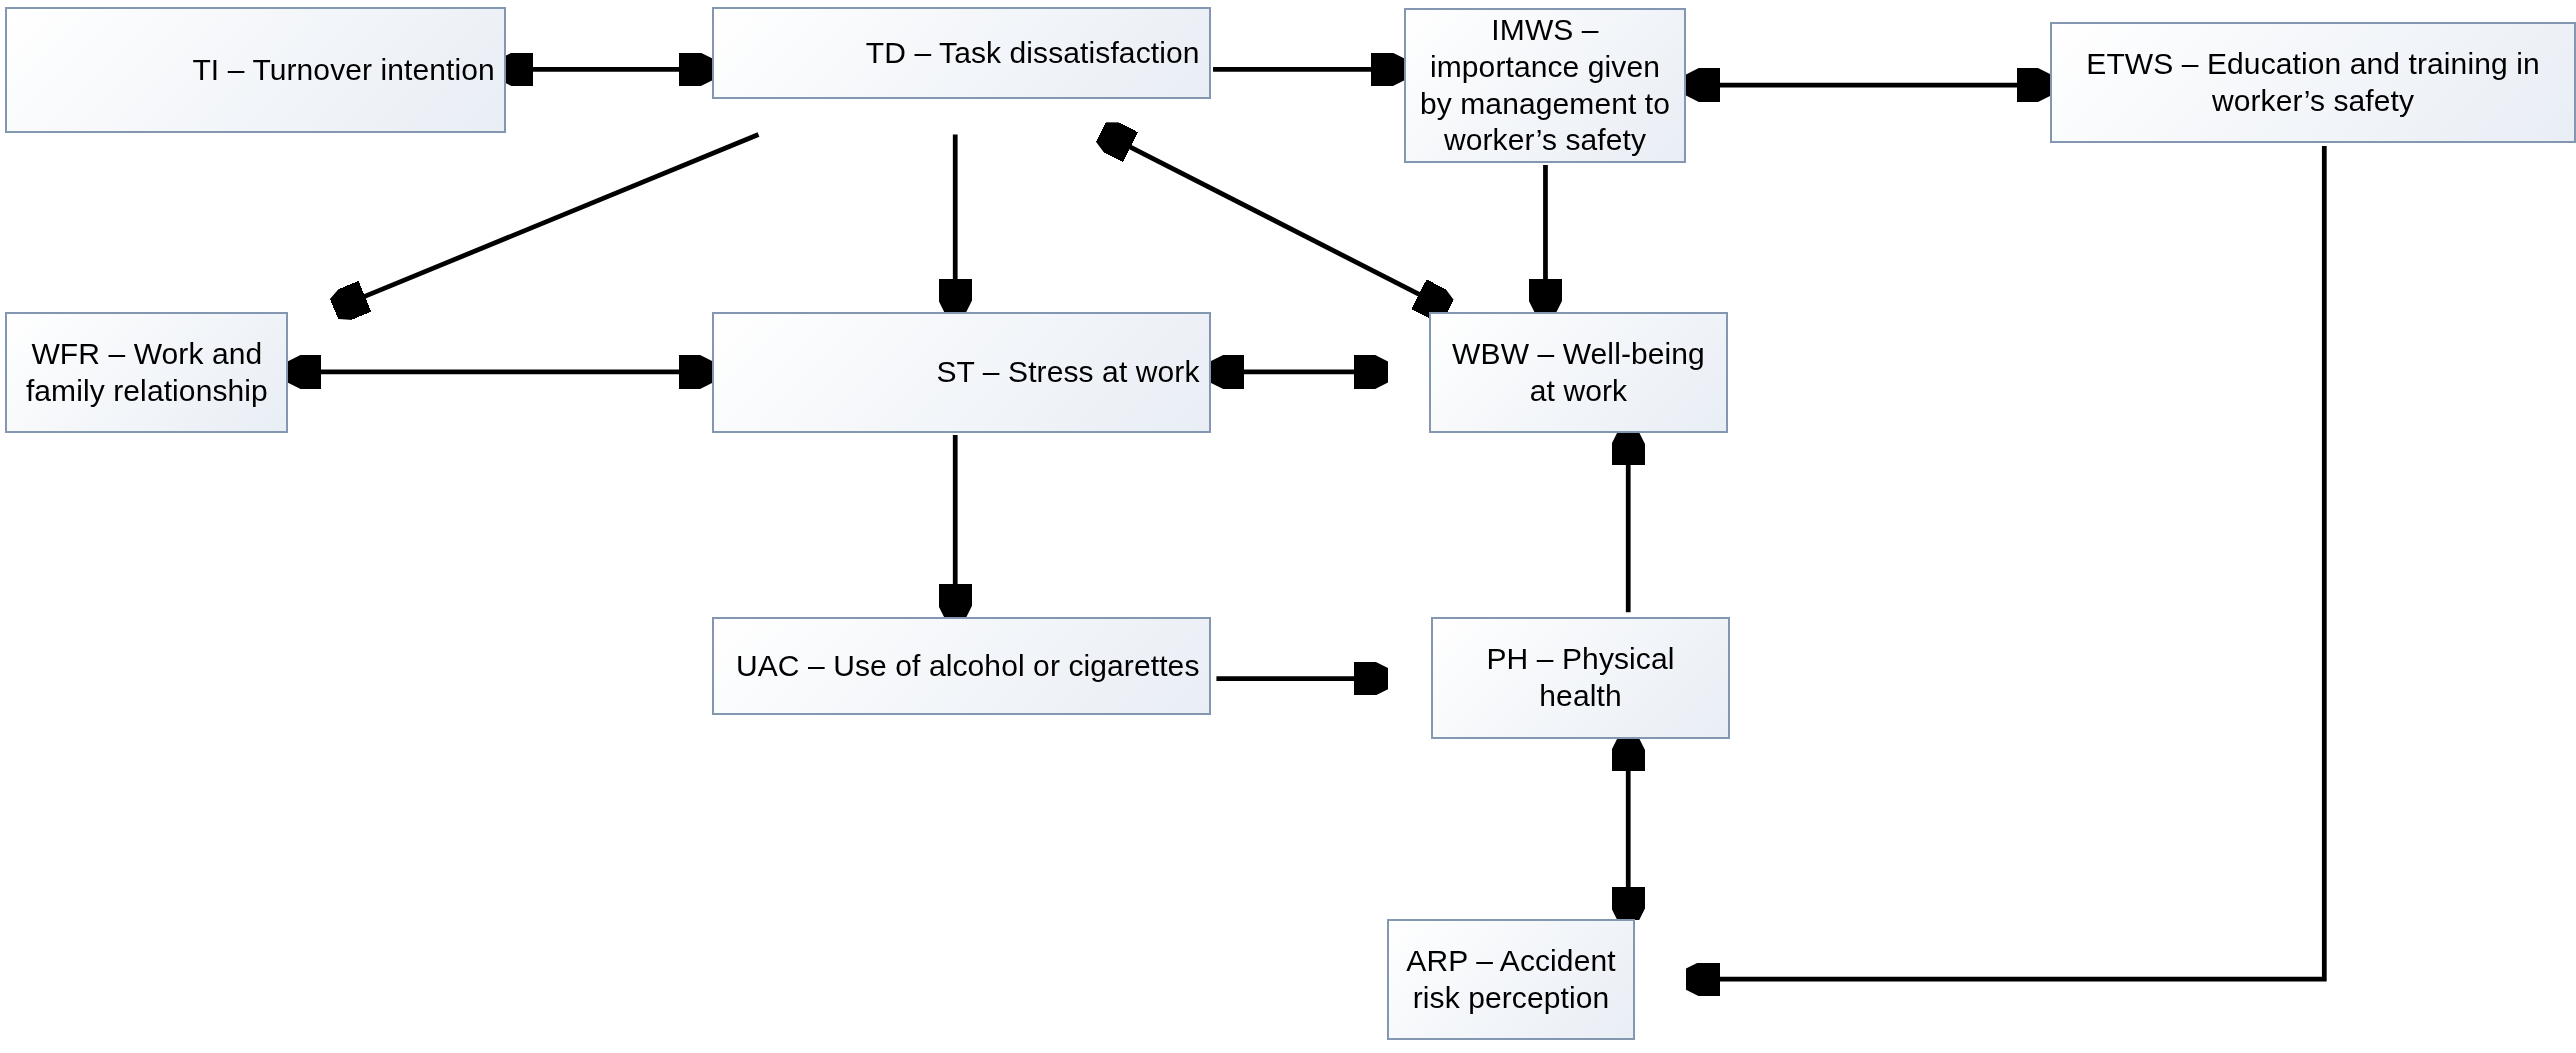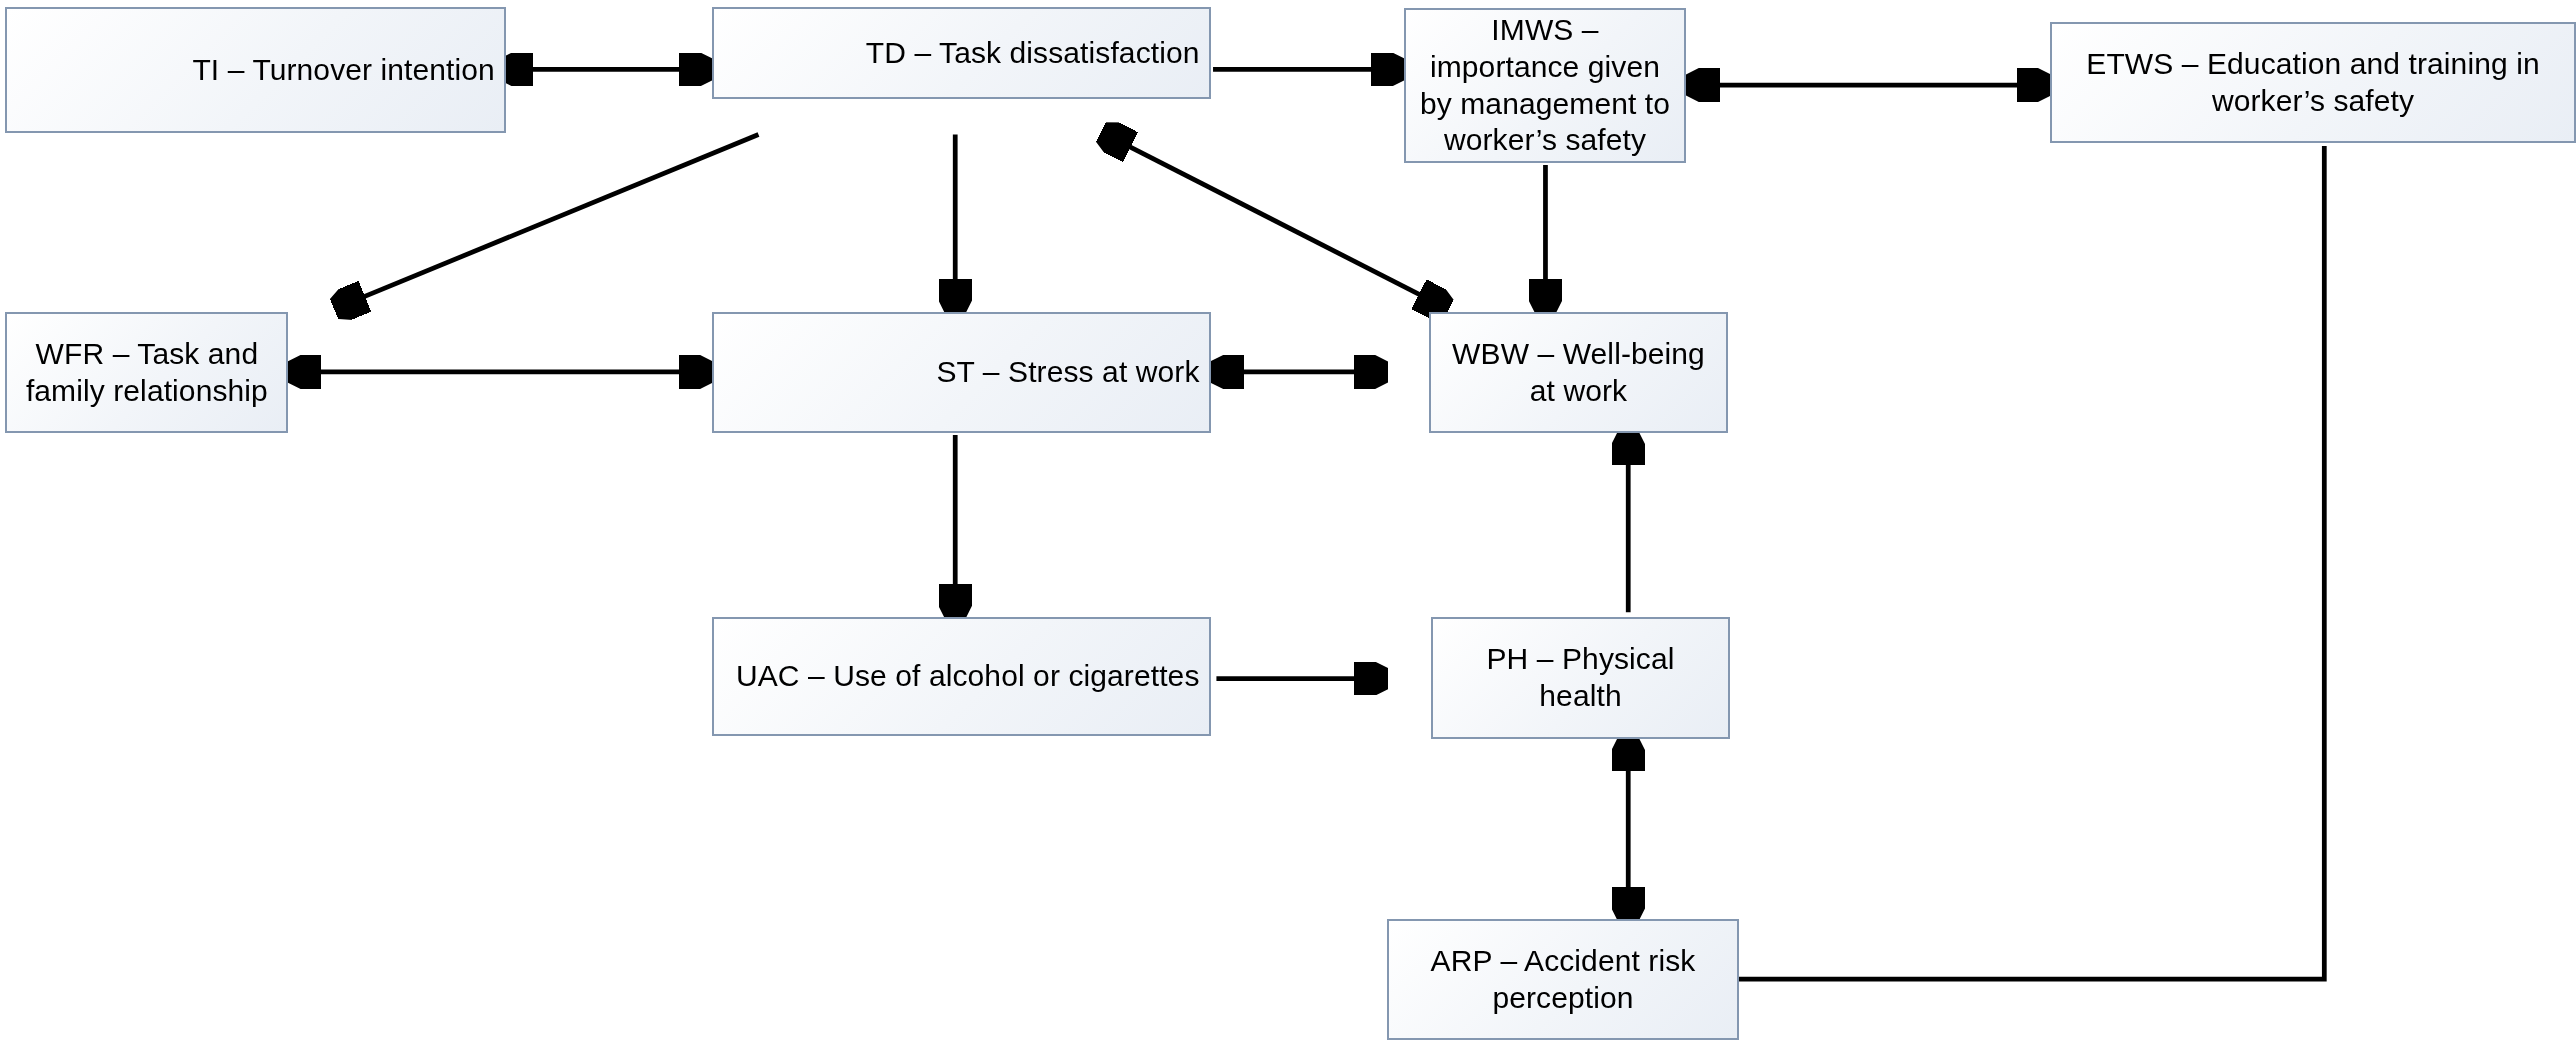--- a/index.html
+++ b/index.html
@@ -96,37 +96,37 @@
 
   <div class="node" style="left:1404px; top:8.1px;  width:282px; height:155px;">
     <span>IMWS – importance given by management to worker’s safety</span>
   </div>
 
   <div class="node" style="left:2050px; top:22.4px;  width:526px; height:121px;">
     <span>ETWS – Education and training in worker’s safety</span>
   </div>
 
   <div class="node" style="left:5.4px;   top:312px;  width:283px; height:121px;">
-    <span>WFR – Task and family relationship</span>
+    <span>WFR – Work and family relationship</span>
   </div>
 
   <div class="node" style="left:712px; top:312px; width:499px; height:121px;padding-left:48px;">
     <span>ST – Stress at work</span>
   </div>
 
   <div class="node" style="left:1387px; top:312px; width:299px; height:121px;margin-left:42px;">
     <span>WBW – Well-being at work</span>
   </div>
 
-  <div class="node" style="left:712px; top:617px; width:499px; height:119px;">
+  <div class="node" style="left:712px; top:617px; width:499px; height:98px;">
     <span>UAC – Use of alcohol or cigarettes</span>
   </div>
 
   <div class="node" style="left:1387px; top:617px; width:299px; height:122px;margin-left:44px;">
     <span>PH – Physical health</span>
   </div>
 
-  <div class="node" style="left:1387px; top:919px; width:352px; height:121px;">
+  <div class="node" style="left:1387px; top:919px; width:248px; height:121px;">
     <span>ARP – Accident risk perception</span>
   </div>
 
 </div>
 
 
 </body></html>

